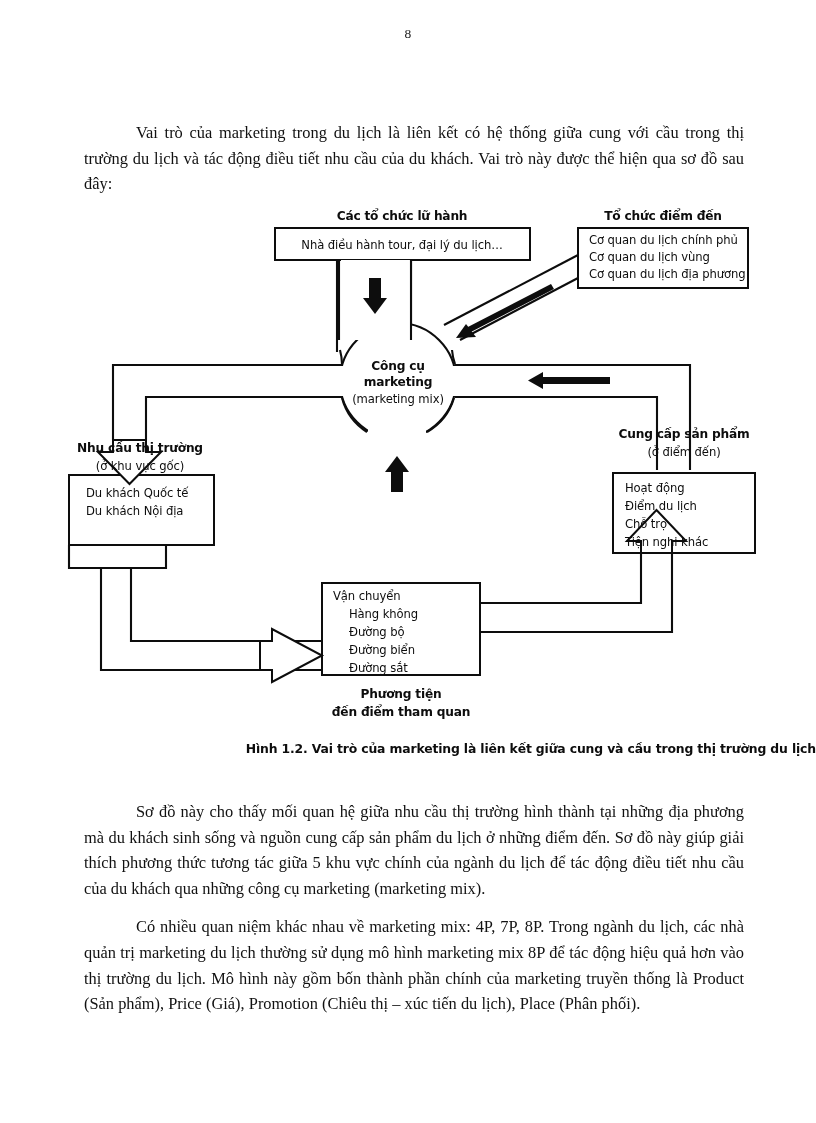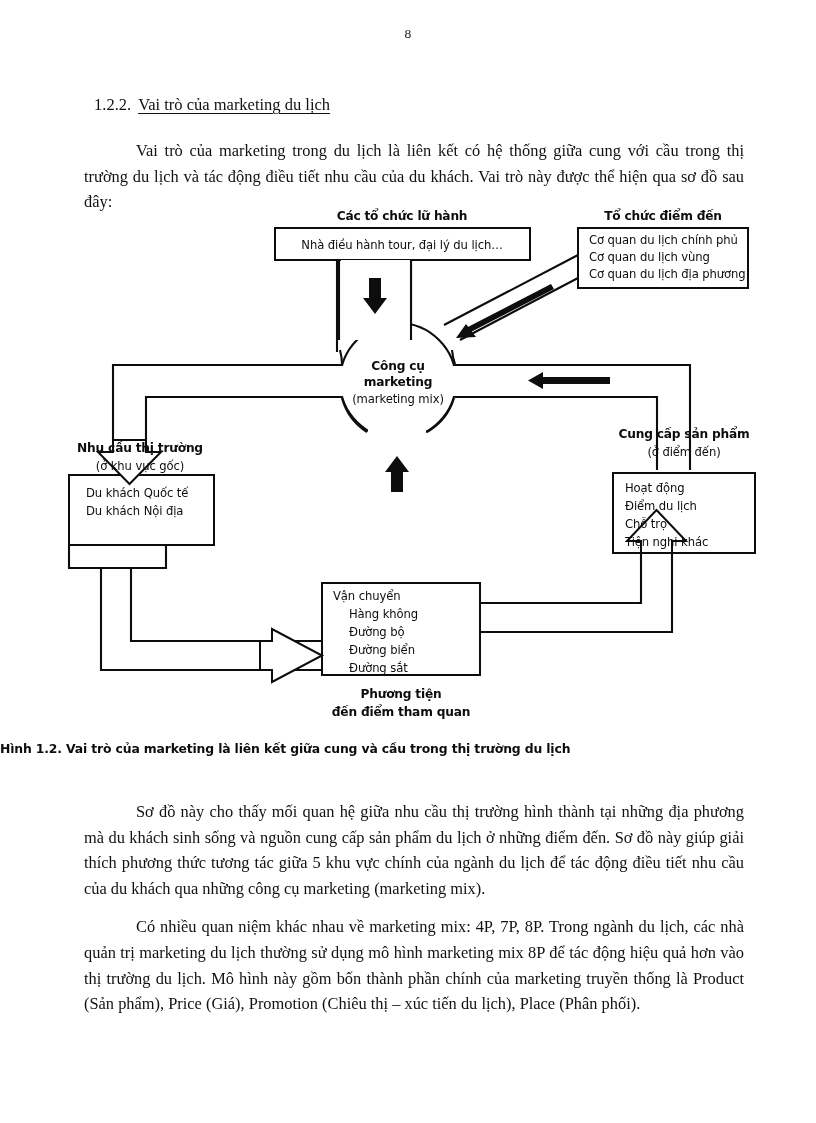--- a/index.html
+++ b/index.html
@@ -50,41 +50,41 @@
     position: absolute;
     left: 84px;
     width: 660px;
     font-size: 16.4px;
     line-height: 25.6px;
     text-align: justify;
     text-indent: 52px;
     color: #111;
     hyphens: none;
   }
-  .para.p1 { top: 126px; margin-top: 12px; }
+  .para.p1 { top: 108px; margin-top: 12px; }
   .para.p2 { top: 787px; margin-top: 12px; }
   .para.p3 { top: 898px; }
 
   
   .diagram {
     position: absolute;
     left: 0;
     top: 200px;
     width: 816px;
     height: 540px;
   }
   .diagram svg {
     display: block;
   }
   .fig-caption {
     position: absolute;
     left: 0;
     top: 741px;
     width: 816px;
-    text-align: left;
+    text-align: right;
     font-family: "DejaVu Sans", "Liberation Sans", sans-serif;
     font-weight: bold;
     font-size: 12.4px;
     letter-spacing: -0.15px;
     color: #0d0d0d;
   }
   
   text {
     font-family: "DejaVu Sans", "Liberation Sans", sans-serif;
     fill: #0d0d0d;
@@ -124,23 +124,20 @@
     stroke-width: 2;
   }
 </style>
 </head>
 <body>
 
 <div class="page">
 
   <div class="page-number">8</div>
 
-  <div class="heading">
-    <span class="num">1.2.2.</span><span class="title">Vai trò của marketing du lịch</span>
-  </div>
 
   <p class="para p1">Vai trò của marketing trong du lịch là liên kết có hệ thống giữa cung với cầu trong thị trường du lịch và tác động điều tiết nhu cầu của du khách. Vai trò này được thể hiện qua sơ đồ sau đây:</p>
 
   <div class="diagram">
     <svg width="816" height="540" viewBox="0 0 816 540" xmlns="http://www.w3.org/2000/svg">
 
       <path class="chan" d="M 337,58 L 337,152"></path>
 
       <path class="chan" d="M 411,58 L 411,140"></path>
 

